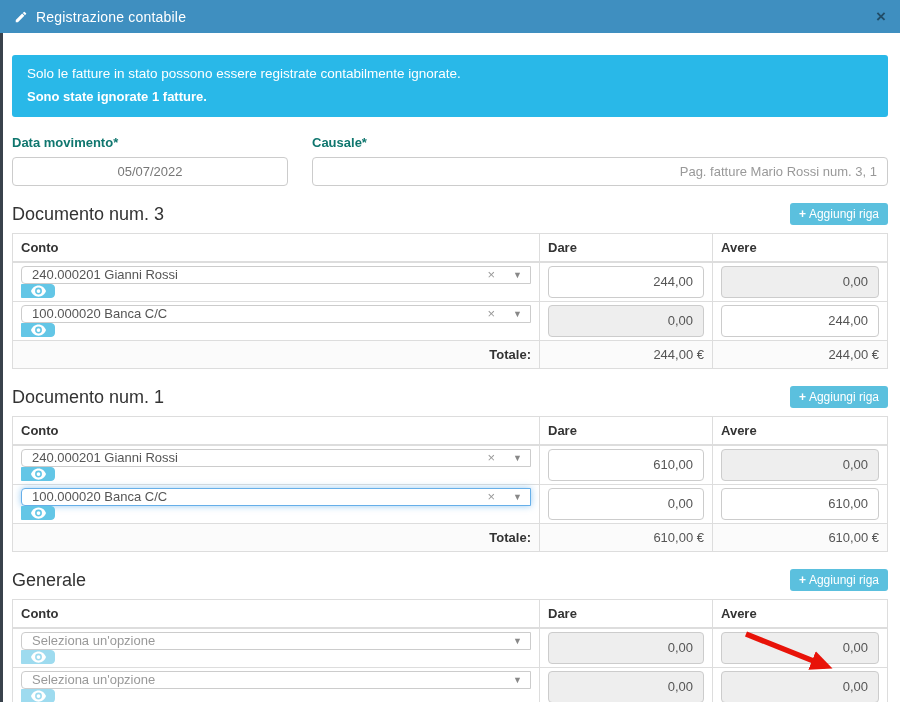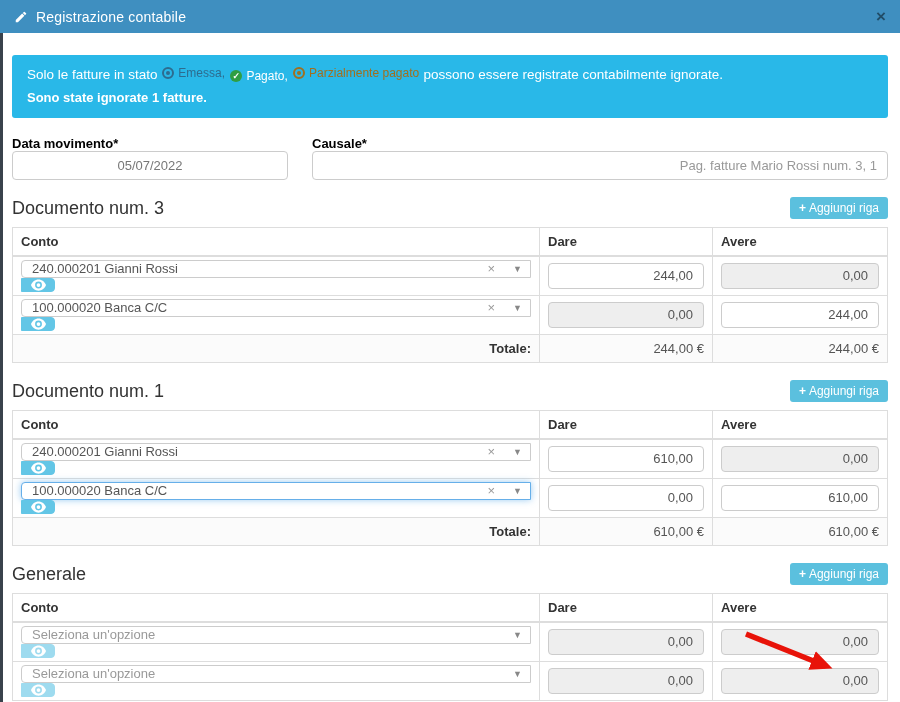--- a/index.html
+++ b/index.html
@@ -26,21 +26,21 @@
   .dot-icon::after { content:""; position:absolute; left:2px; top:2px; width:4px; height:4px; border-radius:50%; background:currentColor; }
   .st-emessa { color:#2d6c8f; }
   .st-parziale { color:#a06f1f; }
   .check-icon { width:12px; height:12px; border-radius:50%; background:#2f9e44; color:#fff; font-size:9px; line-height:12px; text-align:center; display:inline-block; vertical-align:-2px; font-weight:bold; }
   .alert-line2 { font-weight:bold; margin-top:3px; font-size:13px; }
 
   
   .form-row { display:flex; gap:24px; margin-top:18px; }
   .field-date { width:276px; flex:none; }
   .field-causale { flex:1; }
-  .field label { display:block; font-weight:bold; font-size:13px; color:#000000; }
+  .field label { display:block; font-weight:bold; font-size:13px; color:#0f766e; margin-bottom:7px; }
   .text-input { width:100%; height:29px; border:1px solid #ccc; border-radius:4px; font-size:13px; color:#777; padding:0 10px; background:#fff; font-family:inherit;text-align:right; }
   .date-input { text-align:center; }
   .causale-input { color:#999; }
 
   
   .section-head { display:flex; justify-content:space-between; align-items:flex-end; margin-top:17px; margin-bottom:8px; }
   .section-title { font-size:18px; font-weight:400; color:#333; }
   .btn-small { background:#5bc0de; color:#fff; font-size:12px; padding:4px 9px; border-radius:3px; border:none; cursor:pointer; font-family:inherit; }
   .btn-small .plus, .btn-foot .plus { font-weight:bold; margin-right:3px; }
 
@@ -55,21 +55,21 @@
   .select-box { flex:1; border:1px solid #ccc; border-radius:4px 0 0 4px; display:flex; align-items:center; padding:0 8px 0 10px; background:#fff; color:#555; min-width:0; cursor:pointer; }
   .select-box .select-text { flex:1; white-space:nowrap; overflow:hidden; }
   .select-box.placeholder .select-text { color:#999; }
   .select-box.focused { border-color:#66afe9; box-shadow:0 0 7px rgba(102,175,233,.65); }
   .clear-x { color:#999; font-size:13px; margin-right:18px; cursor:pointer; }
   .caret { color:#888; font-size:9px; }
   .eye-btn { width:34px; flex:none; background:#63c6e6; border:1px solid #63c6e6; border-radius:0 4px 4px 0; display:flex; align-items:center; justify-content:center; cursor:pointer; }
   .eye-btn svg { width:15px; height:12px; fill:#fff; }
   .eye-btn.muted { opacity:.62; }
 
-  .num-input { width:100%; height:26px; border:1px solid #ccc; border-radius:4px; text-align:right; padding:0 10px; font-size:13px; color:#555; background:#fff; font-family:inherit; }
+  .num-input { width:100%; height:32px; border:1px solid #ccc; border-radius:4px; text-align:right; padding:0 10px; font-size:13px; color:#555; background:#fff; font-family:inherit; }
   .num-input.disabled { background:#eee; }
 
   tr.total-row td { padding:6px 8px; background:#fbfbfb; font-size:13px; }
   .total-label { text-align:right; font-weight:bold; color:#333; }
   .total-val { text-align:right; color:#555; }
 
   
   .arrow-annot { position:absolute; left:688px; top:618px; width:175px; height:64px; pointer-events:none; z-index:10; }
 </style>
 </head>
@@ -85,34 +85,20 @@
   </span>
   <span class="modal-title">Registrazione contabile</span>
   <span class="close-btn">×</span>
 </div>
 
 <div class="content">
 
   <div class="alert">
     <div>
       <span>Solo le fatture in stato</span>
-      <span class="statuses">
-        <span class="status st-emessa">
-          <span class="dot-icon"></span>
-          <span class="txt">Emessa,</span>
-        </span>
-        <span class="status">
-          <span class="check-icon">✓</span>
-          <span class="txt">Pagato,</span>
-        </span>
-        <span class="status st-parziale">
-          <span class="dot-icon"></span>
-          <span class="txt">Parzialmente pagato</span>
-        </span>
-      </span>
       <span>possono essere registrate contabilmente ignorate.</span>
     </div>
     <div class="alert-line2">Sono state ignorate 1 fatture.</div>
   </div>
 
   <div class="form-row">
     <div class="field field-date">
       <label>Data movimento*</label>
       <input class="text-input date-input" type="text" value="05/07/2022" style="">
     </div>

